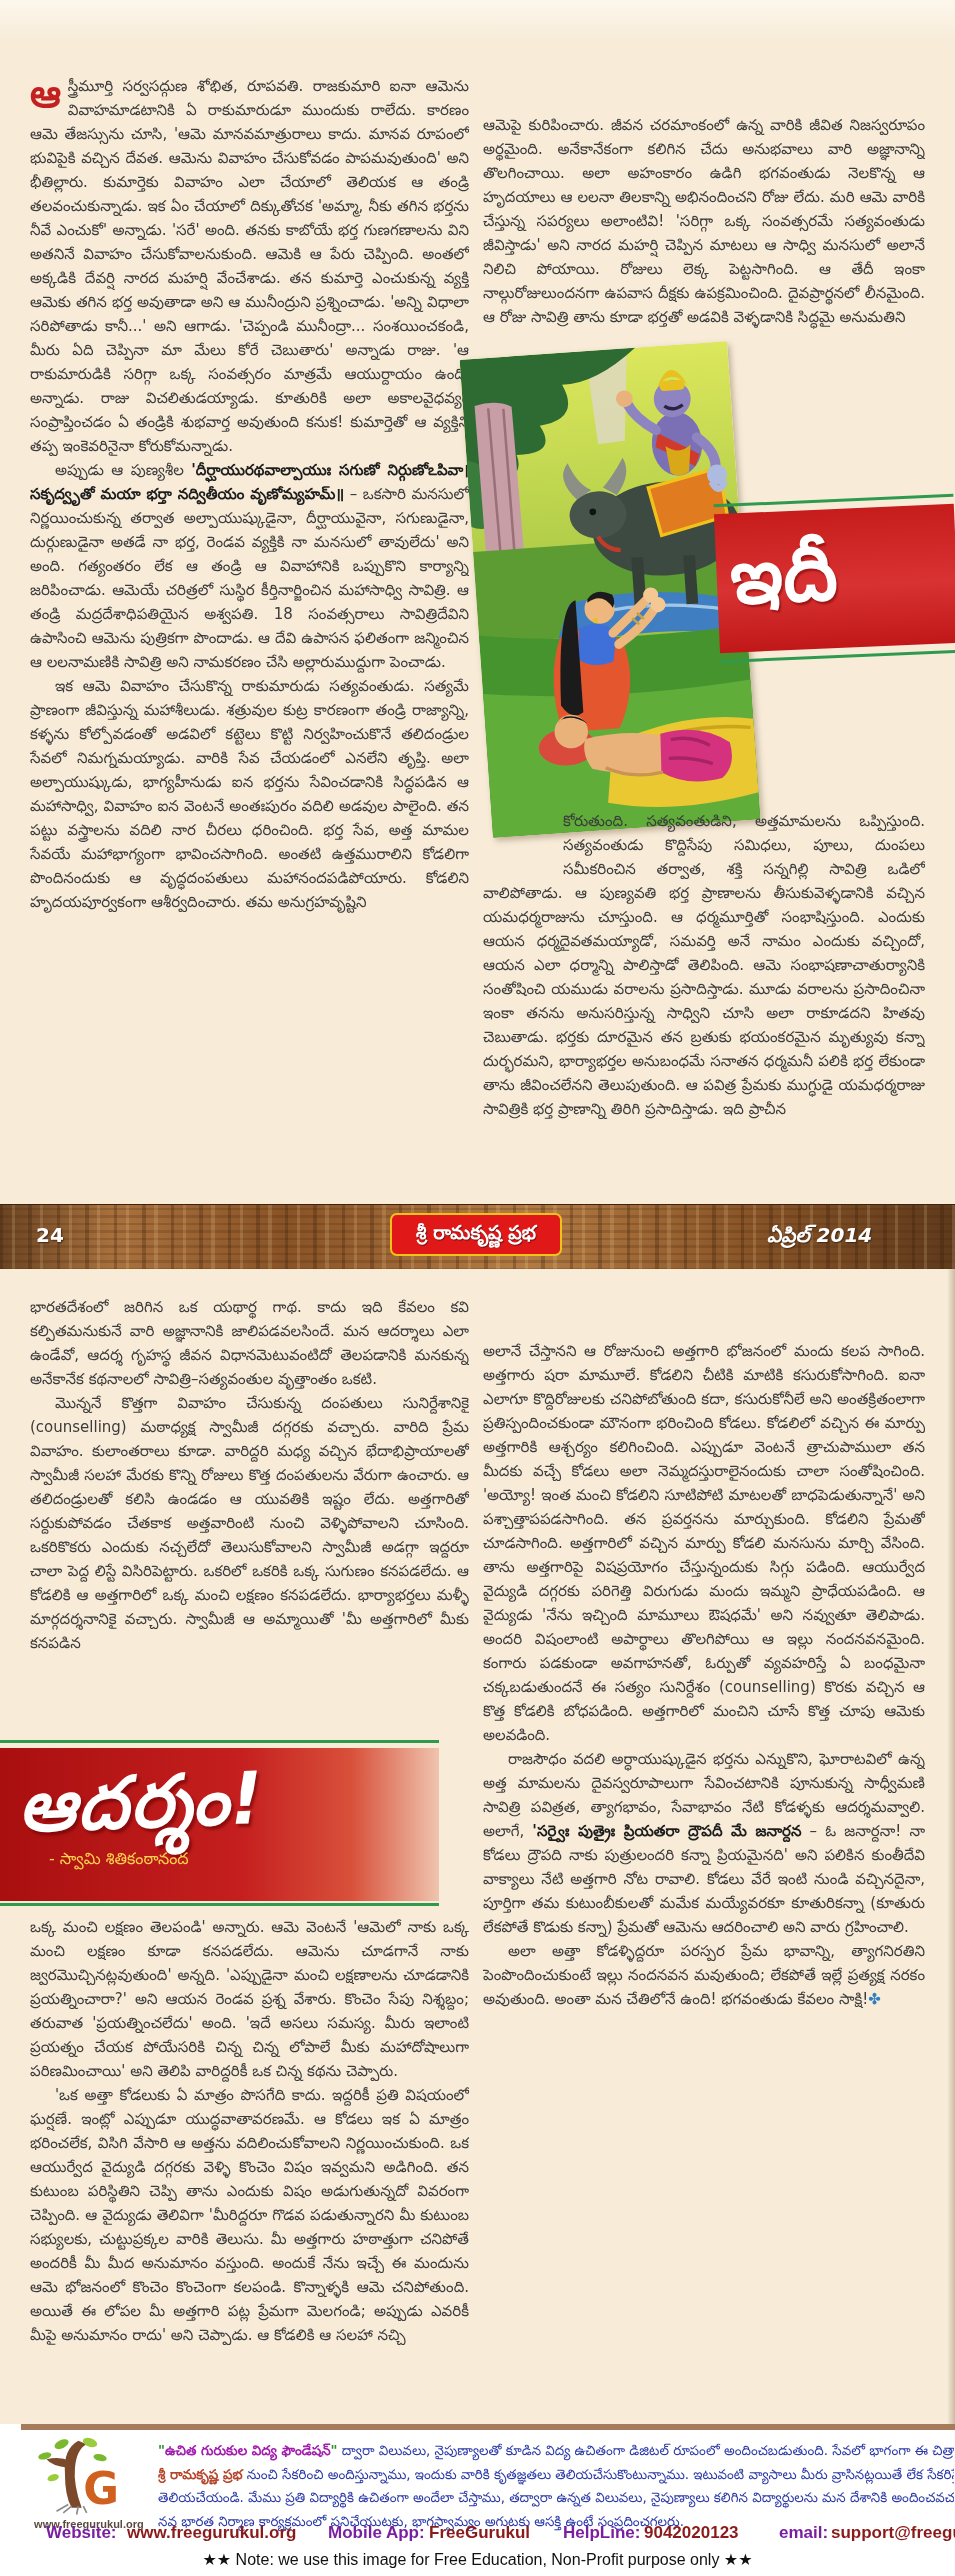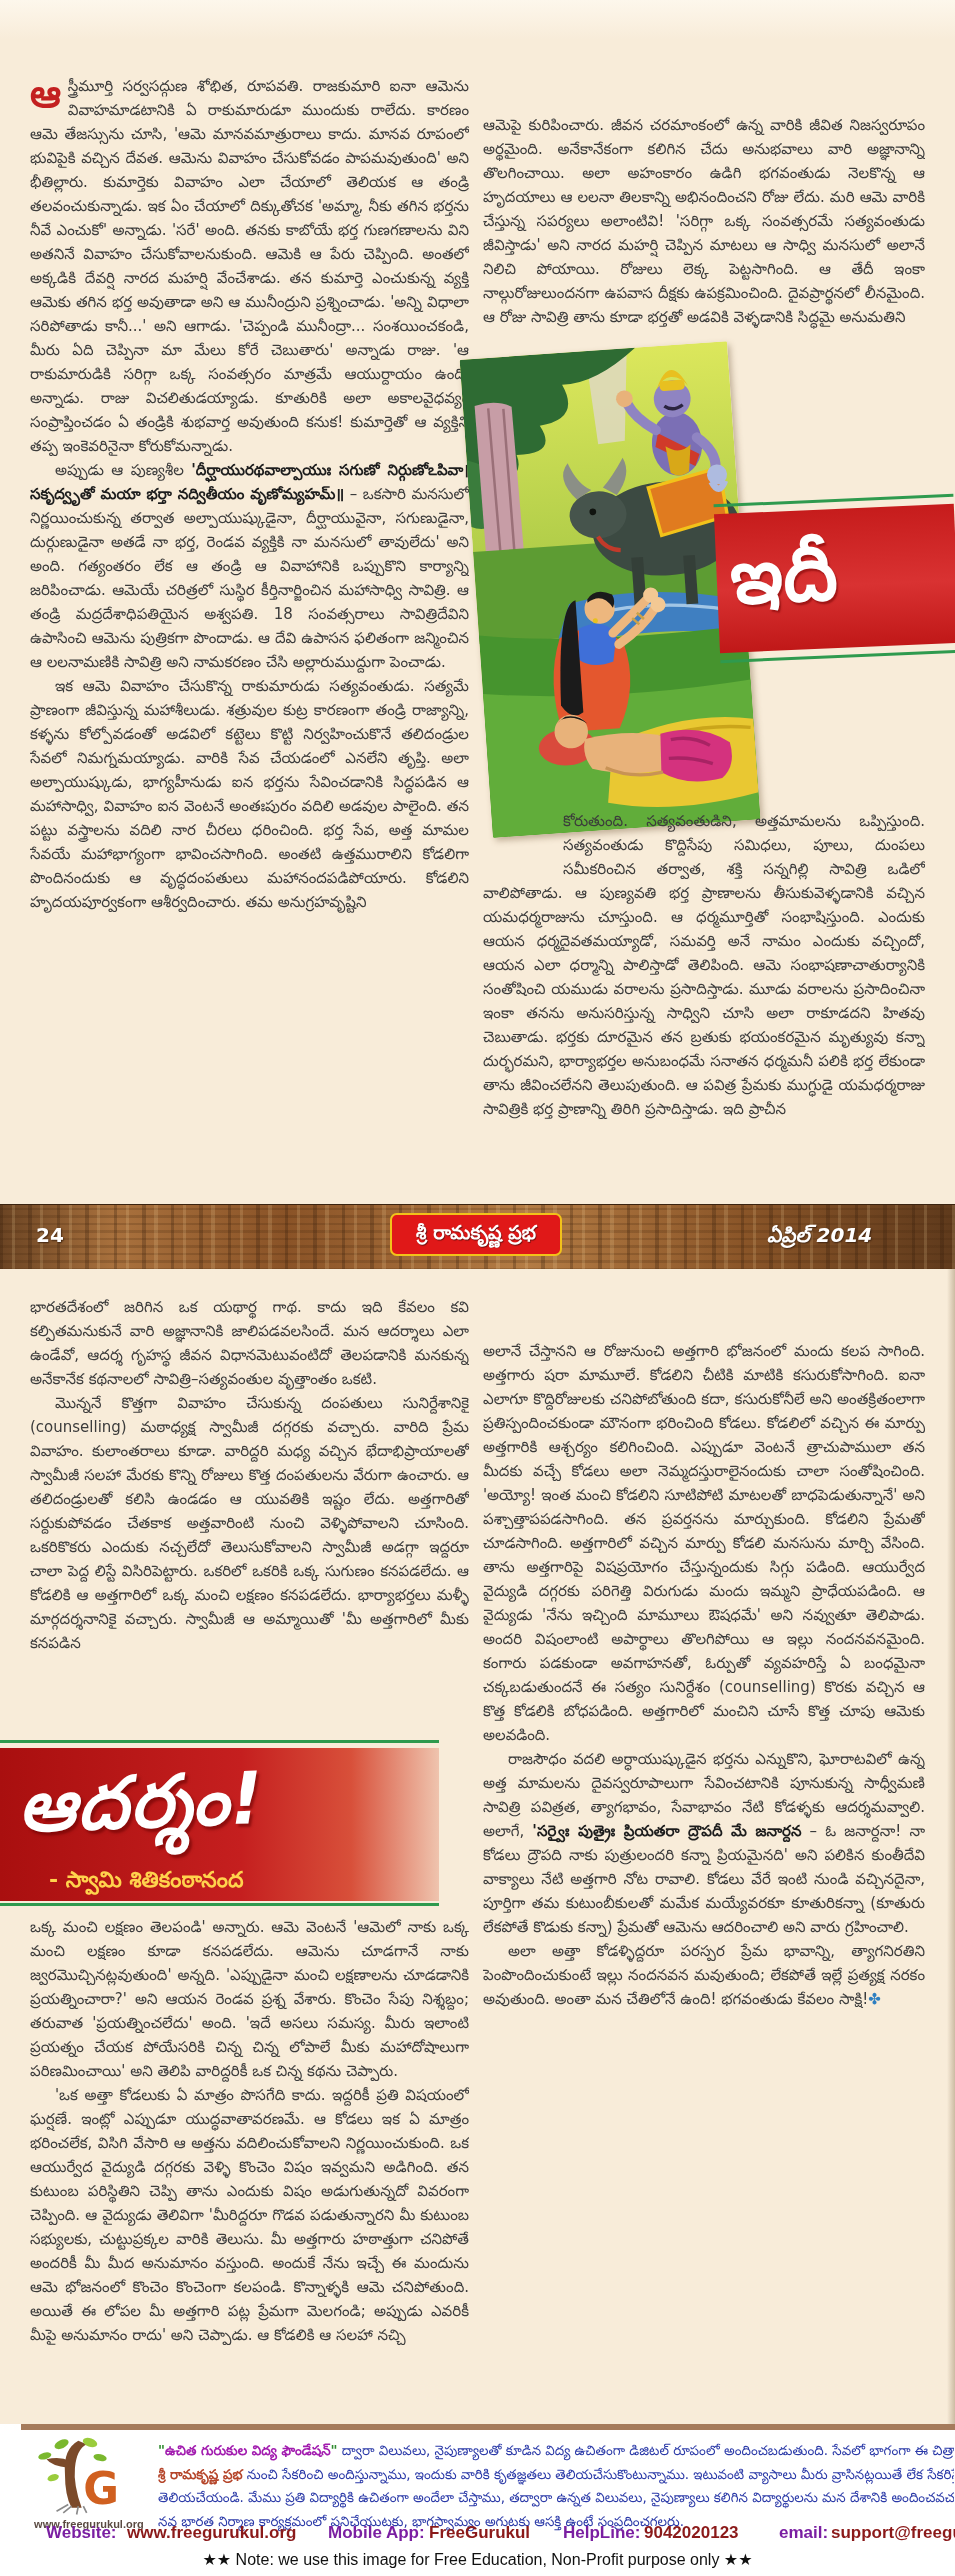--- a/index.html
+++ b/index.html
@@ -54,21 +54,21 @@
   .issue{position:absolute;left:767px;top:18.4px;color:#ffffff;font-size:20px;font-weight:bold;
       font-style:italic;text-shadow:0.8px 0.8px 1.7px #402410;}
 
   
   .adarsam-group{left:0;top:1740px;width:439px;height:169px;}
   .adarsam-band{position:absolute;left:0;top:8.4px;width:100%;height:153px;
       background:linear-gradient(90deg,#a90f0f 0%,#c51f1f 55%,#d8503a 80%,#efc4ae 100%);}
   .adarsam-text{position:absolute;left:18.4px;top:11.7px;font-size:72px;line-height:84px;
       font-weight:bold;font-style:italic;color:#ffffff;transform:rotate(-2deg);
       letter-spacing:1.7px;text-shadow:2.5px 3.4px 2.5px rgba(100,0,0,.55);white-space:nowrap;}
-  .byline{position:absolute;left:49px;top:119px;font-size:22px;font-weight:bold;color:#ffd34d;}
+  .byline{position:absolute;left:49px;top:101px;font-size:16px;font-weight:normal;color:#ffd34d;}
 
   
   .f-rule{left:21px;top:0px;width:934px;height:5.9px;background:#a57b5c;}
   .logo-box{left:13.4px;top:10px;width:144px;height:102px;}
   .logo-url{position:absolute;left:0px;top:84px;width:151px;text-align:center;
       font-size:11px;font-weight:bold;color:#5a4a42;font-family:"Liberation Sans",sans-serif;}
   .f-lines{left:158px;top:15px;width:796px;font-size:13.4px;line-height:23.5px;white-space:nowrap;overflow:hidden;}
   .c-green{color:#2e8b2e;font-weight:bold;}
   .c-magenta{color:#a21caf;font-weight:bold;}
   .c-blue{color:#2b3aa8;}

